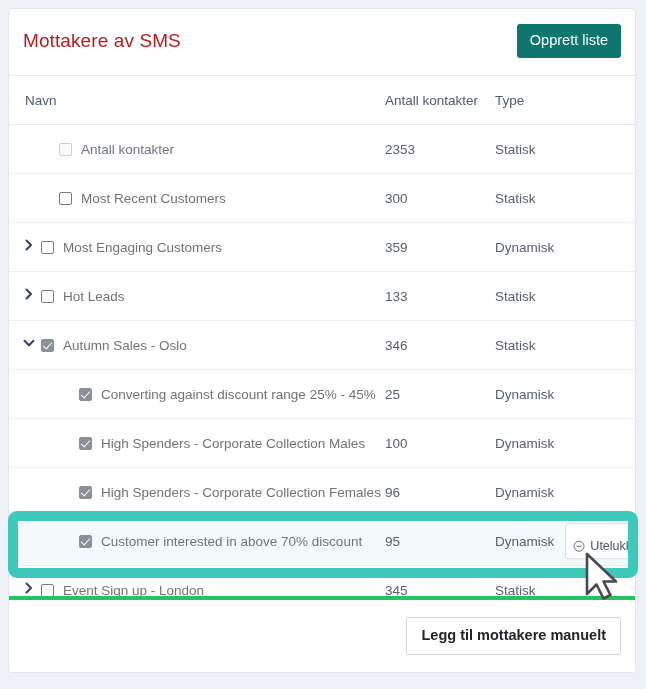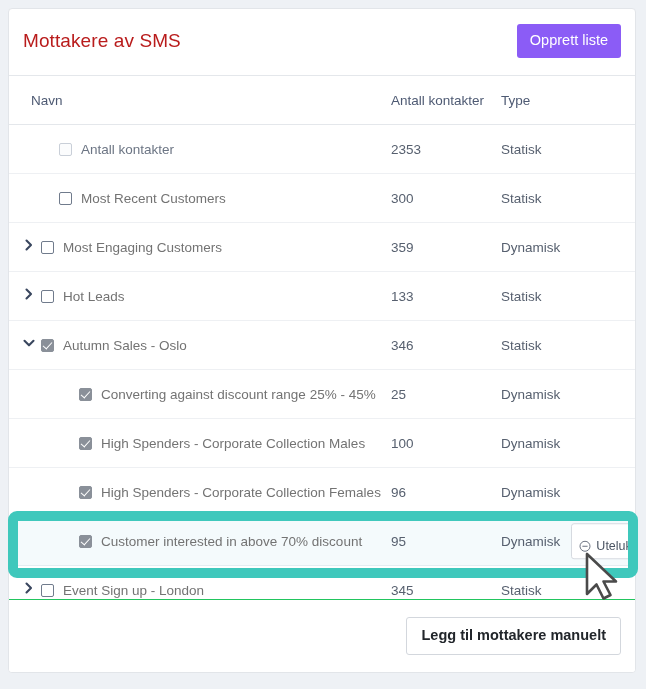--- a/index.html
+++ b/index.html
@@ -40,21 +40,21 @@
     left: 14px;
     top: 21px;
     font-size: 19px;
     color: #b91c1c;
     letter-spacing: 0.1px;
   }
   .btn-primary {
     position: absolute;
     right: 14px;
     top: 15px;
-    background: #8b5cf6;
+    background: #0f766e;
     color: #ffffff;
     border: none;
     border-radius: 3px;
     font-size: 14.5px;
     font-family: "Liberation Sans", sans-serif;
     padding: 9px 13px 10px 13px;
     cursor: pointer;
     line-height: 1;
   }
 
@@ -79,21 +79,21 @@
     color: #57606f;
     padding: 0;
     height: 48px;
     vertical-align: middle;
     border-bottom: 1px solid #eef0f3;
   }
   .col-name  { width: 358px; }
   .col-count { width: 106px; }
   .col-type  { width: 164px; }
 
-  th.col-name  { padding-left: 22px; }
+  th.col-name  { padding-left: 16px; }
   th.col-count { padding-left: 2px; }
   th.col-type  { padding-left: 4px; }
 
   td.cell-count { padding-left: 2px; color: #57606f; margin-top: 16px; }
   td.cell-type  { padding-left: 4px; color: #57606f; position: relative; }
 
   .name-wrap {
     display: flex;
     align-items: center;
     padding-left: 14px;
@@ -185,21 +185,21 @@
     display: inline-block;
   }
 
   
   .card-footer {
     position: absolute;
     left: 0;
     right: 0;
     bottom: 0;
     height: 72px;
-    border-top: 1px solid #22c55e;
+    border-top: 4px solid #22c55e;
     background: #ffffff;
     margin-top: 36px;
   }
   .btn-secondary {
     position: absolute;
     right: 14px;
     top: 17px;
     background: #ffffff;
     border: 1px solid #d3d7dd;
     border-radius: 3px;

